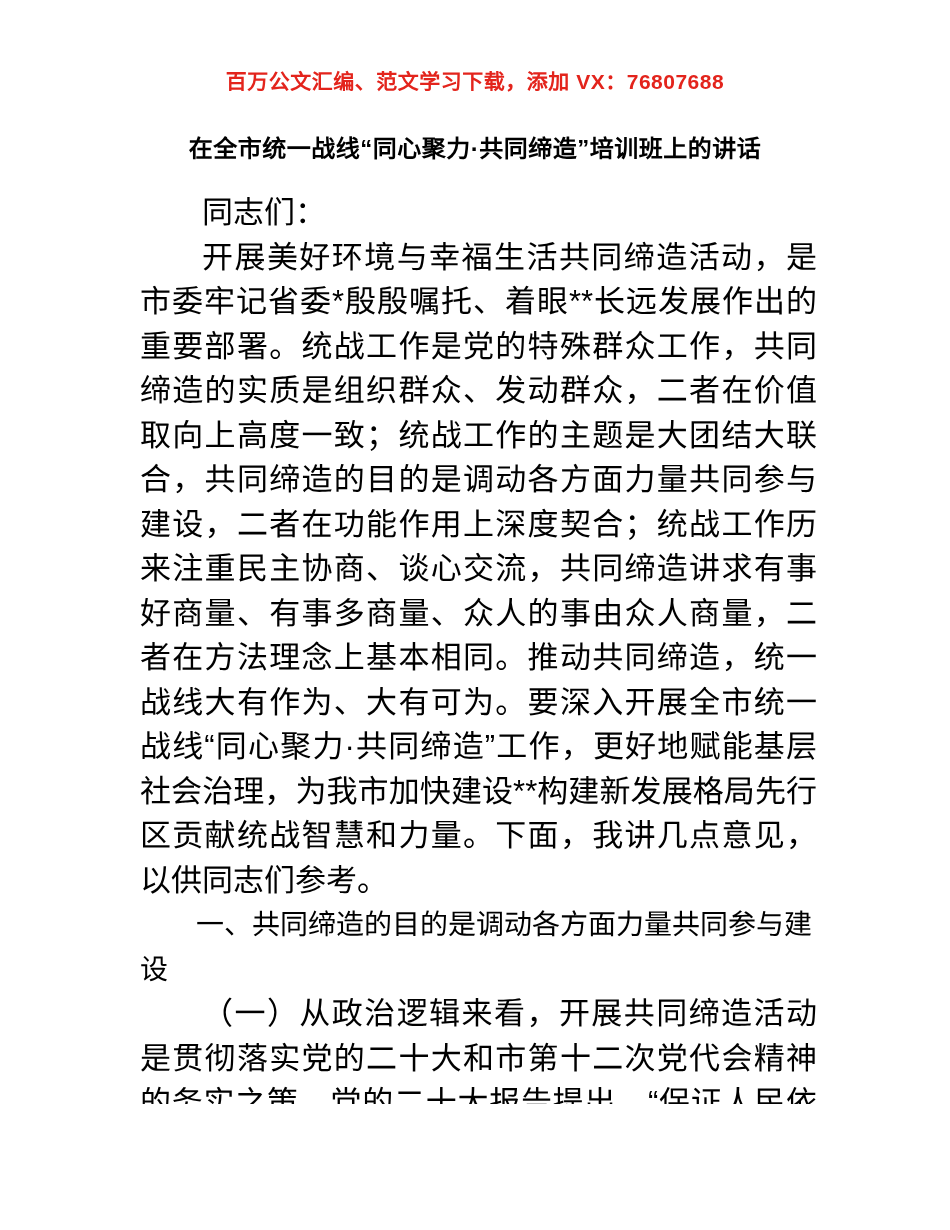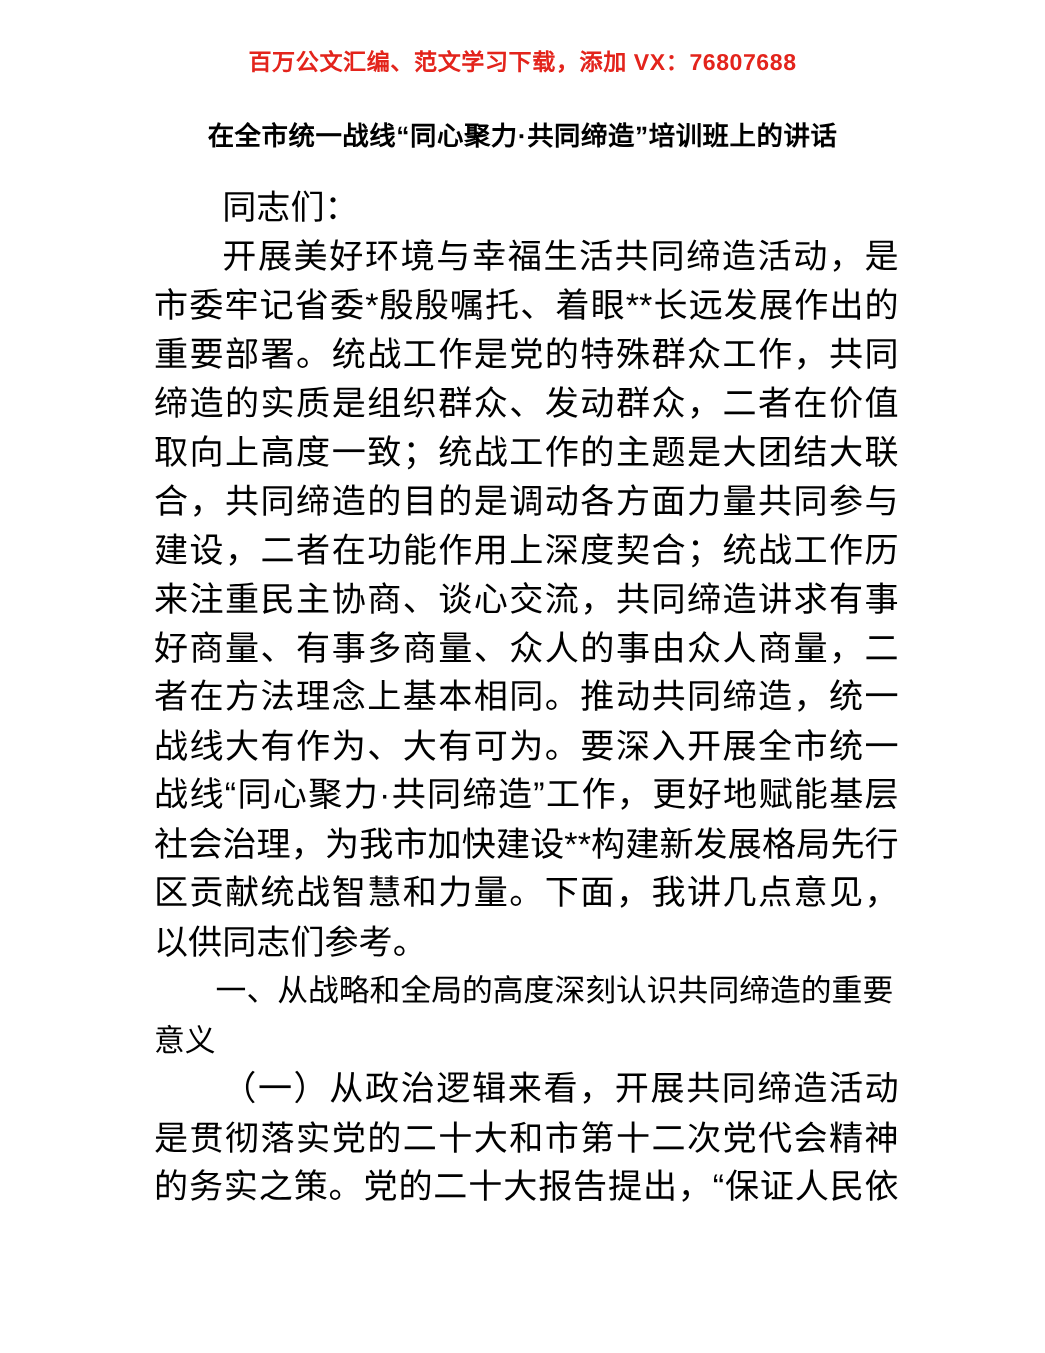--- a/index.html
+++ b/index.html
@@ -36,20 +36,21 @@
     line-height: 1;
   }
   .promo-text {
     display: inline-block;
     color: #e3241c;
     font-size: 21px;
     font-weight: 700;
     letter-spacing: 0.5px;
     white-space: nowrap;
     font-family: "Liberation Sans", "DejaVu Sans", sans-serif;
+    margin-top: 24px;
   }
 
   
   .doc-title {
     margin: 0;
     padding: 0 100px;
     padding-top: 33px;
     text-align: center;
     font-size: 24px;
     font-weight: 700;
@@ -121,21 +122,21 @@
   </div>
 
   <h1 class="doc-title">在全市统一战线“同心聚力·共同缔造”培训班上的讲话</h1>
 
   <div class="doc-body">
 
     <p class="para salutation">同志们：</p>
 
     <p class="para indent">开展美好环境与幸福生活共同缔造活动，是市委牢记省委*殷殷嘱托、着眼**长远发展作出的重要部署。统战工作是党的特殊群众工作，共同缔造的实质是组织群众、发动群众，二者在价值取向上高度一致；统战工作的主题是大团结大联合，共同缔造的目的是调动各方面力量共同参与建设，二者在功能作用上深度契合；统战工作历来注重民主协商、谈心交流，共同缔造讲求有事好商量、有事多商量、众人的事由众人商量，二者在方法理念上基本相同。推动共同缔造，统一战线大有作为、大有可为。要深入开展全市统一战线“同心聚力·共同缔造”工作，更好地赋能基层社会治理，为我市加快建设**构建新发展格局先行区贡献统战智慧和力量。下面，我讲几点意见，以供同志们参考。</p>
 
-    <p class="heading-1">一、从战略和全局的高度深刻认识共同缔造的重要意义</p>
+    <p class="heading-1">一、共同缔造的目的是调动各方面力量共同参与建设</p>
 
     <p class="para indent">（一）从政治逻辑来看，开展共同缔造活动是贯彻落实党的二十大和市第十二次党代会精神的务实之策。党的二十大报告提出，“保证人民依法实行民主选举、民主协商、民主决策、民主管理、民主监督发挥人民群众积极性、主动性、创造性，巩固和发展生动活泼、安定团结的政治局面”，强调“鼓励共同奋斗创造美好生活，不断实现人民对美好生活的向</p>
 
   </div>
 
   <div class="clip-bottom"></div>
 
 </div>
 
 </body></html>

